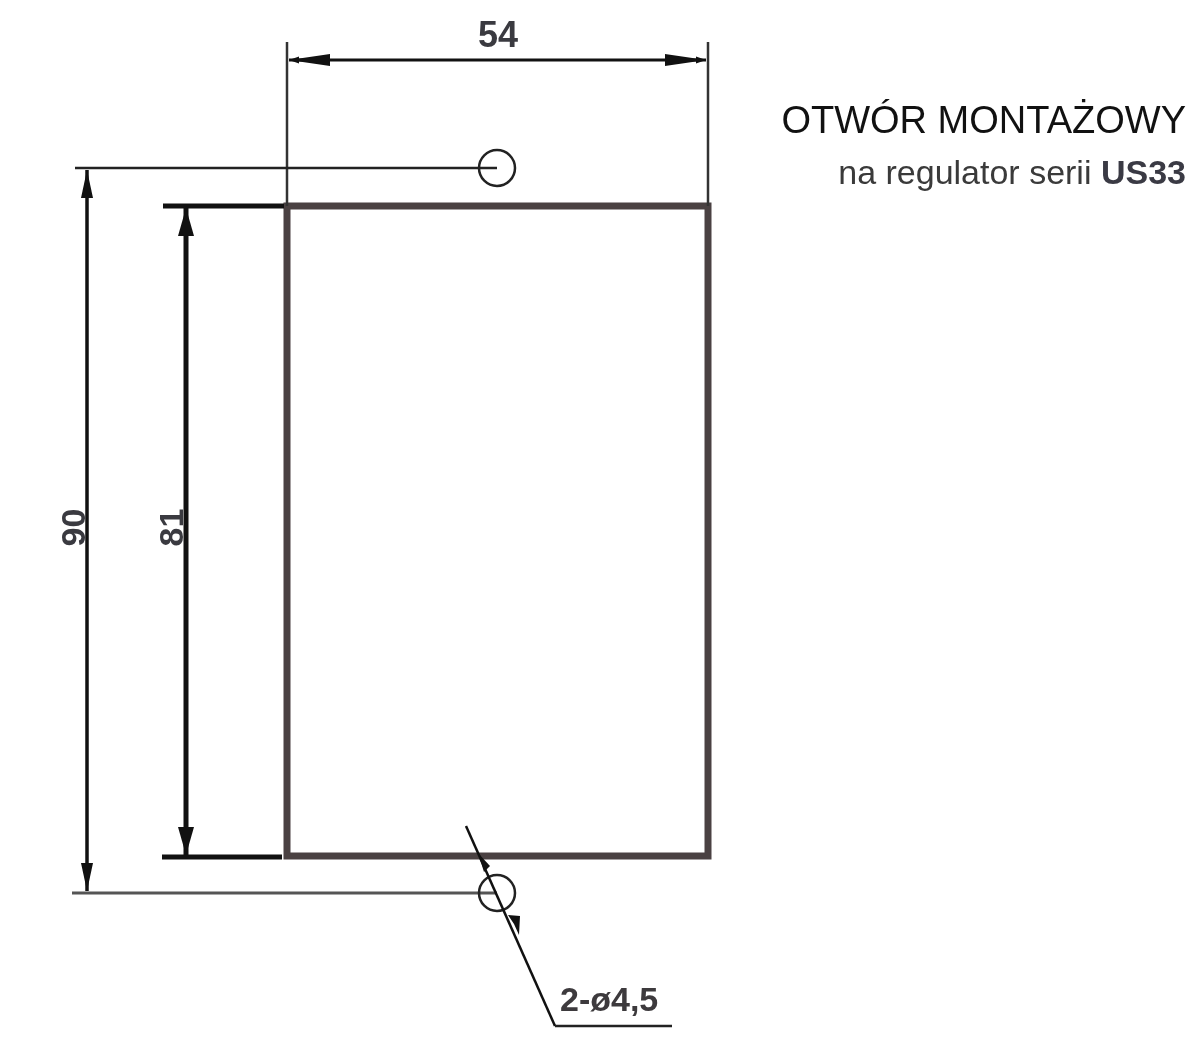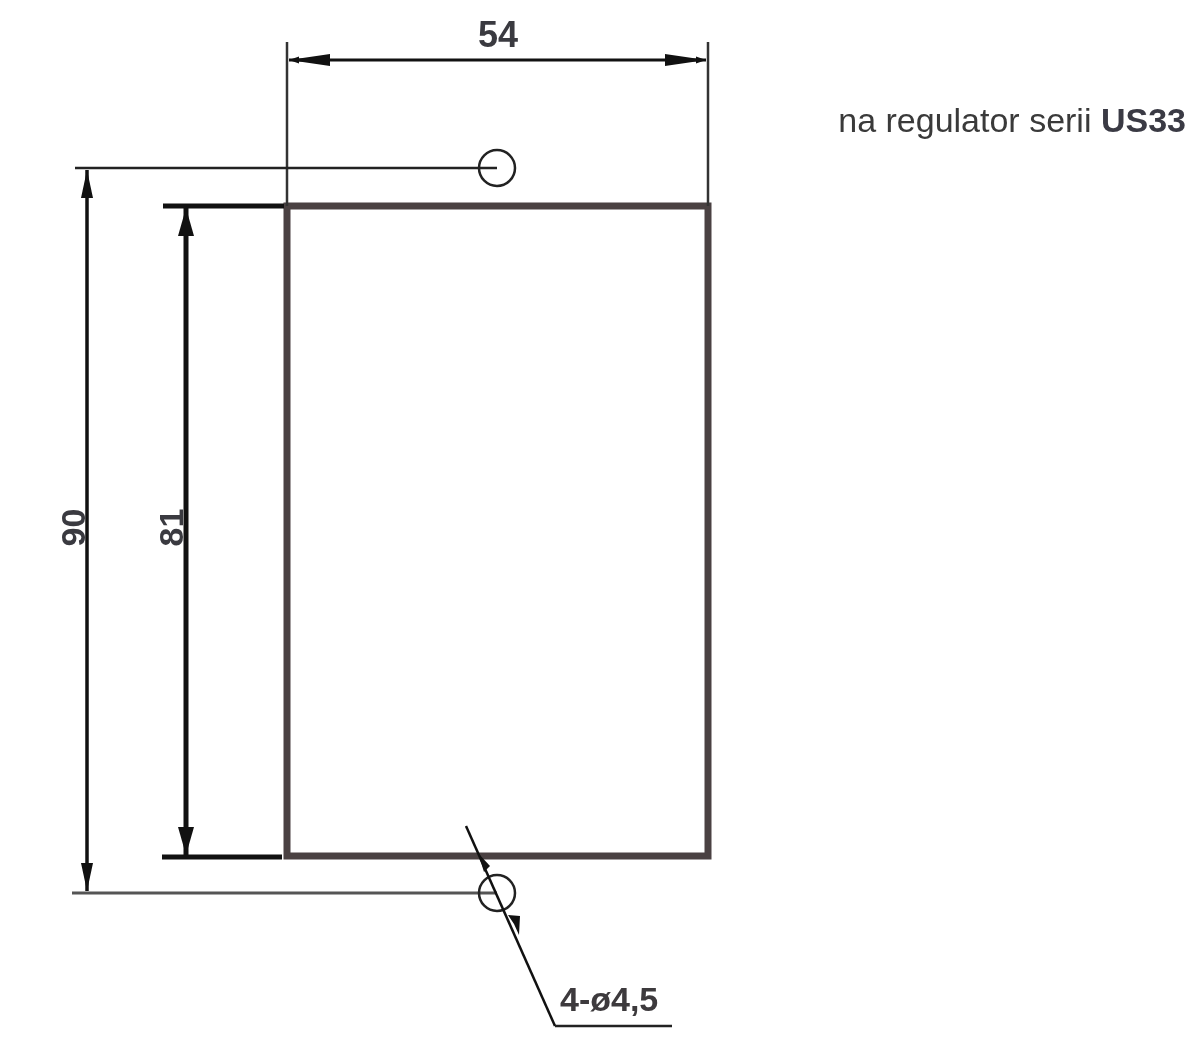--- a/index.html
+++ b/index.html
@@ -119,20 +119,21 @@
 
   <line x1="466" y1="826" x2="555" y2="1026" stroke="#111" stroke-width="2.5"></line>
   <path d="M478,853 L484,872 L490,866 z" fill="#111"></path>
   <path d="M514,924 L508,915 L520,916 L519,935 z" fill="#111"></path>
   <line x1="555" y1="1026" x2="672" y2="1026" stroke="#222" stroke-width="2.5"></line>
 </svg>
 
 <div class="dim-label dim-top">54</div>
 <div class="dim-label dim-left90">90</div>
 <div class="dim-label dim-left81">81</div>
-<div class="dim-label dim-hole">4-ø4,5</div>
+<div class="dim-label dim-hole">2-ø4,5</div>
 
 <div class="title-block">
+  <div class="title-line1">OTWÓR MONTAŻOWY</div>
   <div class="title-line2">
     <span>na regulator serii</span>
     <b>US33</b>
   </div>
 </div>
 
 </body></html>

